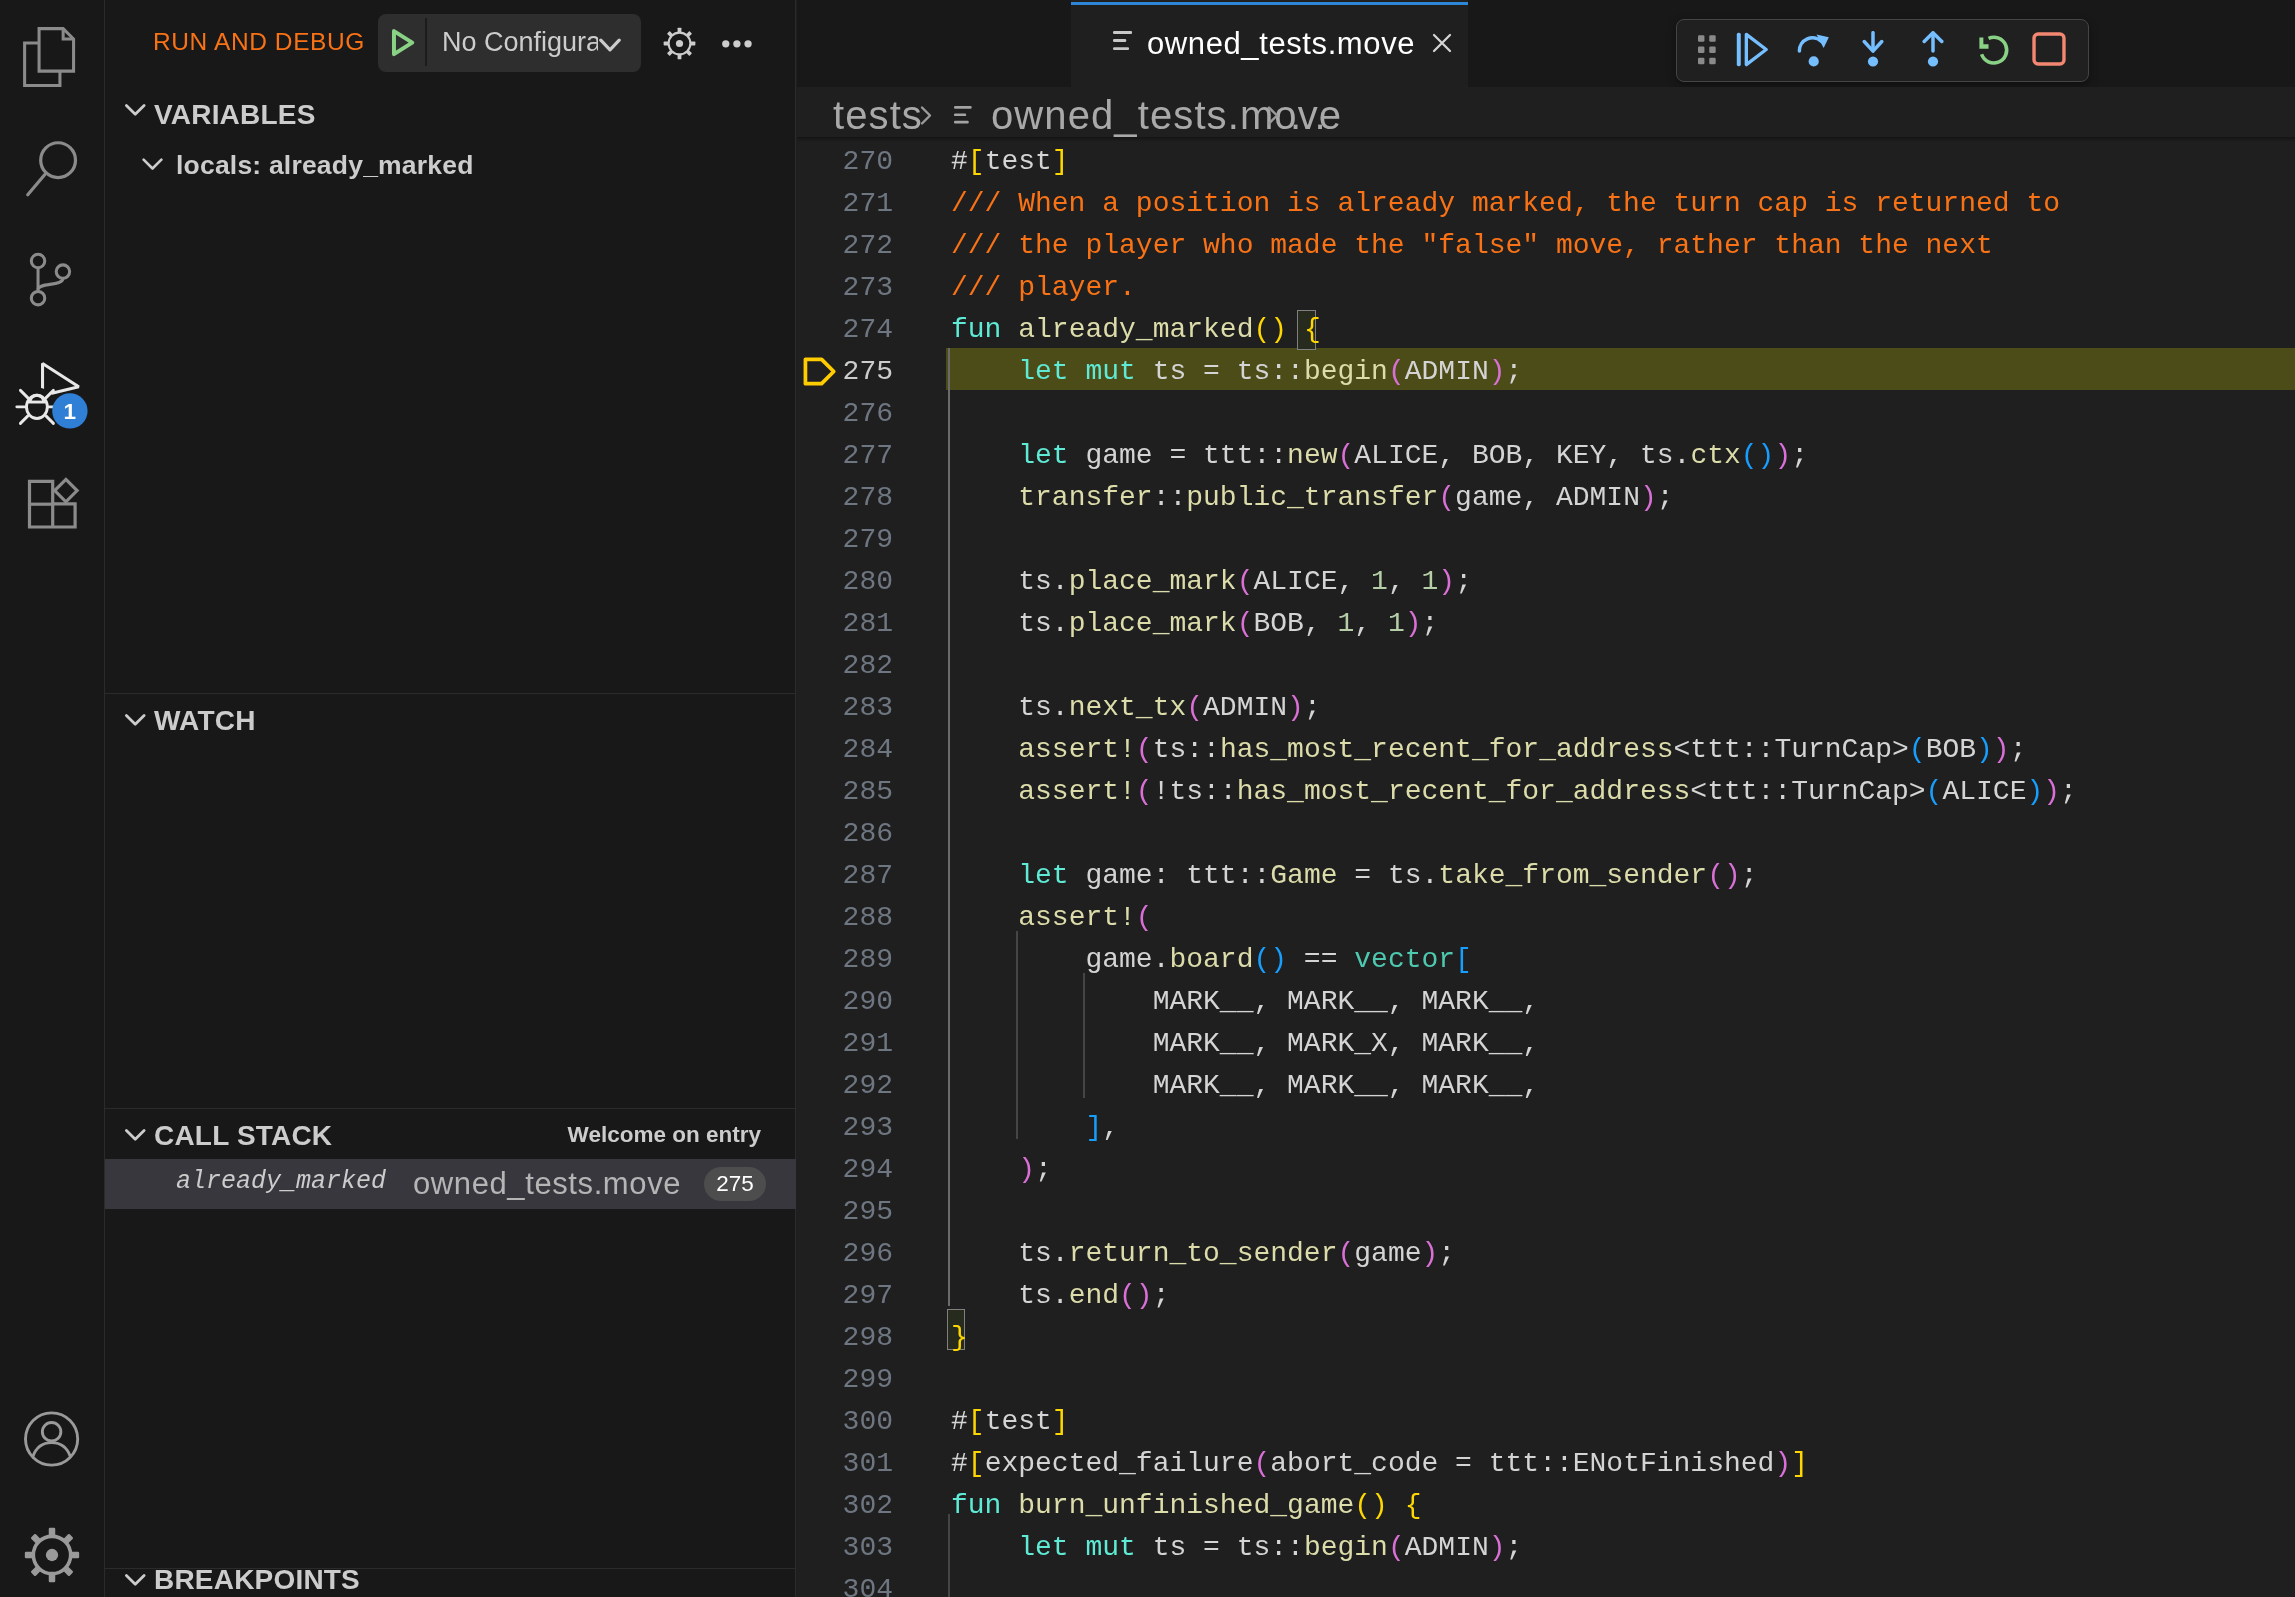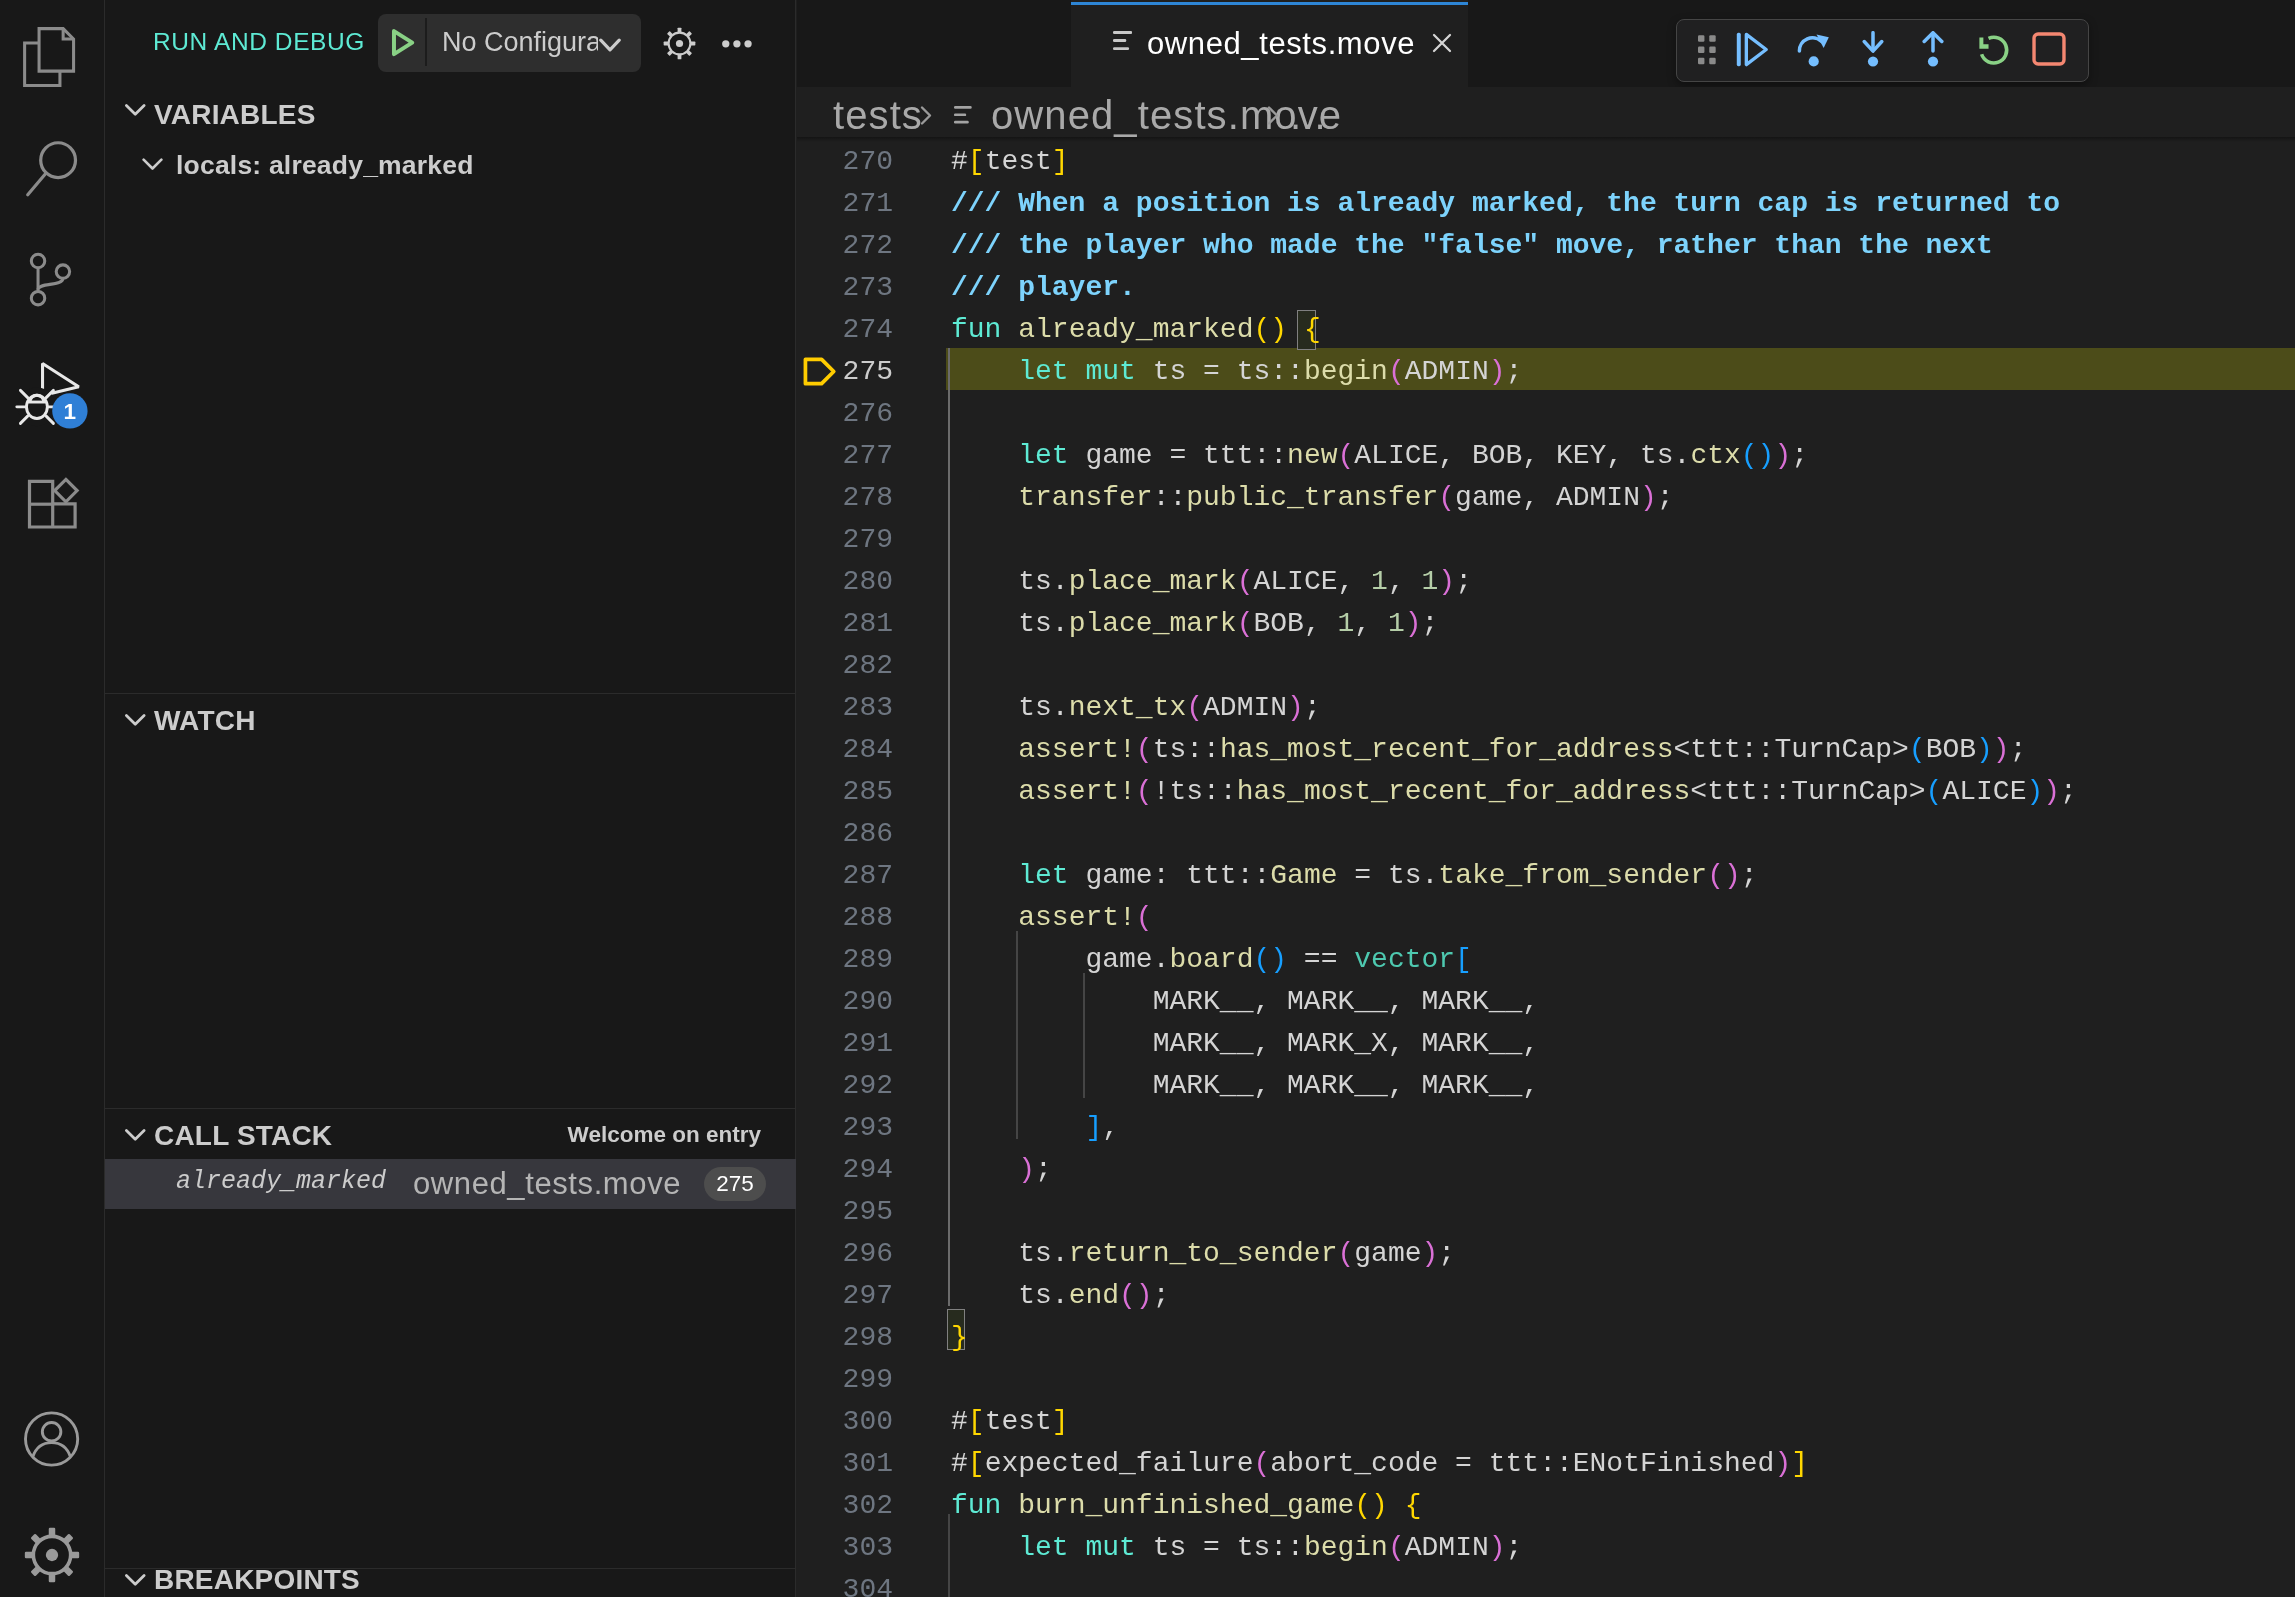--- a/index.html
+++ b/index.html
@@ -26,21 +26,21 @@
   #breadcrumb { position:absolute; left:0; top:87px; width:1498px; height:50px;
     background:#1f1f1f; color:#a9a9a9; font-size:40px; letter-spacing:1.1px; }
 
   
   #gutter { position:absolute; left:45px; top:141px; width:51px; text-align:right;
     font-family:"Liberation Mono", monospace; font-size:28px; line-height:42px;
     color:#6e7681; white-space:pre; }
   #code { position:absolute; left:154px; top:141px;
     font-family:"Liberation Mono", monospace; font-size:28px; line-height:42px;
     color:#d4d4d4; white-space:pre; }
-  .c  { color:#7dd3fc;font-weight:bold; }
+  .c  { color:#f97316; }
   .kp { color:#5eead4; }
   .kb { color:#5eead4; }
   .fy { color:#dcdcaa; }
   .tl { color:#4ec9b0; }
   .nm { color:#b5cea8; }
   .g1 { color:#ffd700; }
   .g2 { color:#da70d6; }
   .g3 { color:#179fff; }
   .guide { position:absolute; width:1.6px; }
   svg.pix { position:absolute; }
@@ -114,21 +114,21 @@
         <rect x="33" y="3.5" width="8" height="11" rx="1.5" transform="rotate(180 37 37)" fill="#9a9a9a"></rect>
         <rect x="33" y="3.5" width="8" height="11" rx="1.5" transform="rotate(225 37 37)" fill="#9a9a9a"></rect>
         <rect x="33" y="3.5" width="8" height="11" rx="1.5" transform="rotate(270 37 37)" fill="#9a9a9a"></rect>
         <rect x="33" y="3.5" width="8" height="11" rx="1.5" transform="rotate(315 37 37)" fill="#9a9a9a"></rect>
         <circle cx="37" cy="37" r="23" fill="none" stroke="#9a9a9a" stroke-width="4.4"></circle>
         <circle cx="37" cy="37" r="7.6" fill="#9a9a9a"></circle>
       </svg>
   </div>
 
   <div id="sidebar">
-    <div class="abs" style="left:48px; top:28px; font-size:24.5px; color:#5eead4; letter-spacing:0.6px;">RUN AND DEBUG</div>
+    <div class="abs" style="left:48px; top:28px; font-size:24.5px; color:#f97316; letter-spacing:0.6px;">RUN AND DEBUG</div>
 
     <div class="abs" style="left:273px; top:13.7px; width:263px; height:58px; background:#2e2e2e; border-radius:8px;">
       <svg class="abs" style="left:12px; top:13.7px;" width="27" height="32" viewBox="0 0 34 40">
         <path d="M5 5 L28 19.5 L5 34 Z" fill="none" stroke="#89d185" stroke-width="5" stroke-linejoin="round"></path>
       </svg>
       <div class="abs" style="left:47px; top:4.8px; width:1.6px; height:48px; background:#1c1c1c;"></div>
       <div class="abs" style="left:64px; top:13px; width:156px; height:35px; overflow:hidden; font-size:27px; color:#cccccc; white-space:nowrap;">No Configurati</div>
       <svg class="abs" style="left:221px; top:23px;" width="22" height="20" viewBox="0 0 27 25">
         <path d="M2 4 L13.5 16 L25 4" fill="none" stroke="#cccccc" stroke-width="4" stroke-linecap="round" stroke-linejoin="round"></path>
       </svg>

